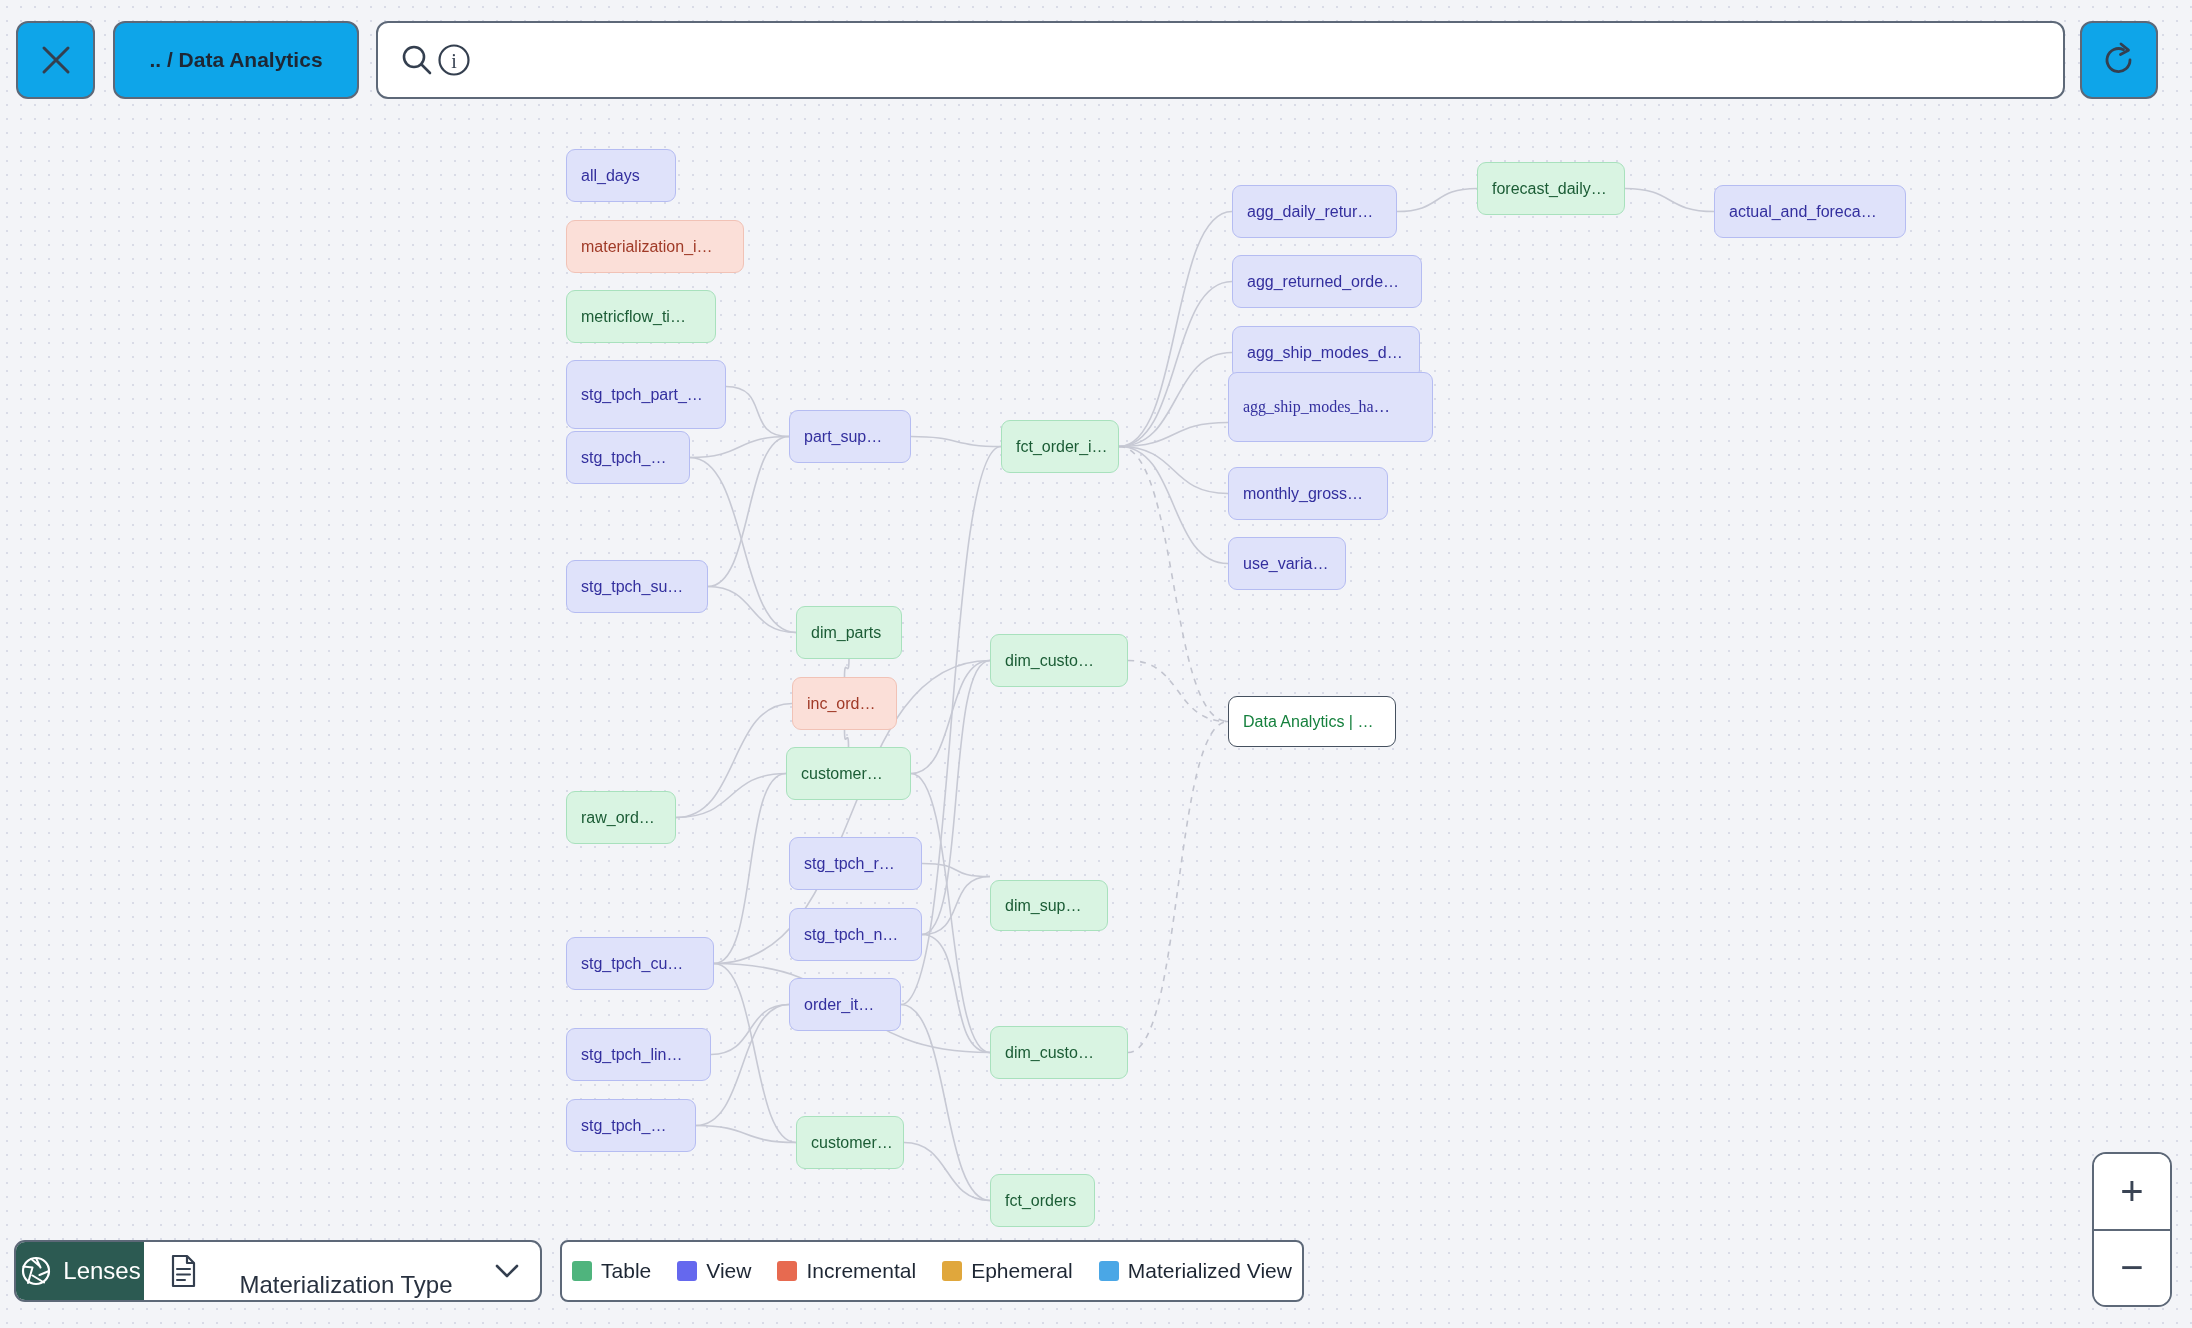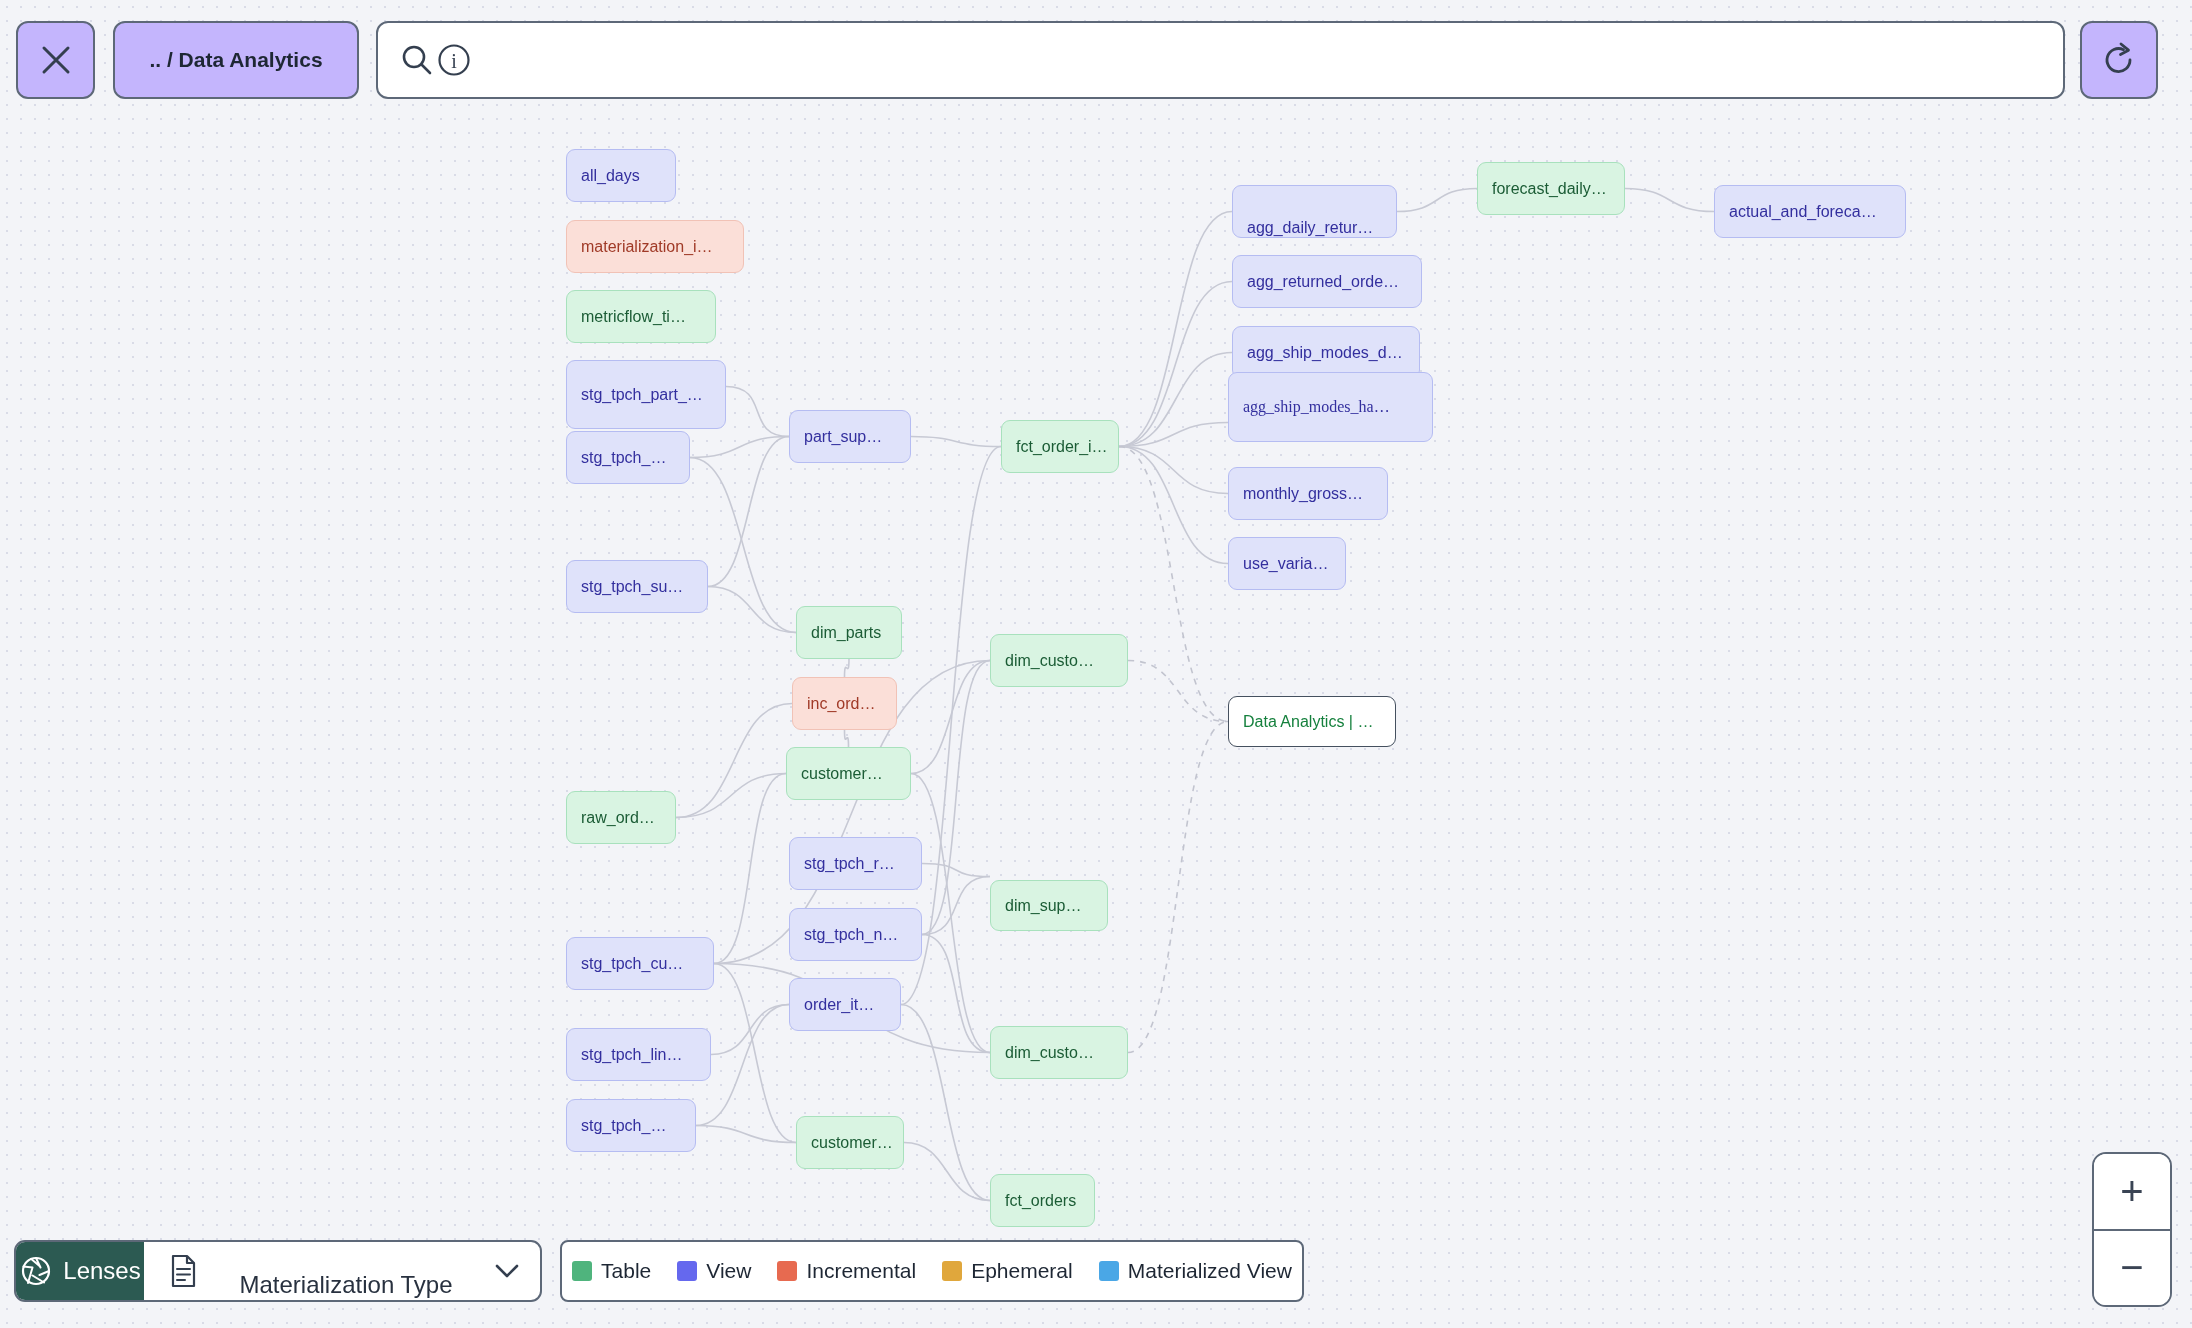--- a/index.html
+++ b/index.html
@@ -7,21 +7,21 @@
   body {
     font-family:"Liberation Sans", sans-serif;
     background-color:#f3f4f8;
     background-image:radial-gradient(#d9dbe7 1.3px, transparent 1.3px);
     background-size:14px 14px;
     position:relative;
     color:#2b3442;
   }
   
   .btn {
-    position:absolute; background:#c4b5fd; border:2px solid #5d6878; border-radius:12px;
+    position:absolute; background:#0ea5e9; border:2px solid #5d6878; border-radius:12px;
     display:flex; align-items:center; justify-content:center; cursor:pointer;
   }
   #close-btn { left:16px; top:21px; width:79px; height:78px; }
   #breadcrumb-btn { left:113px; top:21px; width:246px; height:78px; font-size:21px; font-weight:700; color:#1e2734; }
   #search-box {
     position:absolute; left:376px; top:21px; width:1689px; height:78px;
     background:#fff; border:2px solid #5d6878; border-radius:12px;
     display:flex; align-items:center; padding:0 22px;
   }
   #search-input {
@@ -180,21 +180,21 @@
       </div>
       <div class="node table" style="left: 990px; top: 880px; width: 118px; height: 51px;">
         <span>dim_sup…</span>
       </div>
       <div class="node table" style="left: 990px; top: 1026px; width: 138px; height: 53px;">
         <span>dim_custo…</span>
       </div>
       <div class="node table" style="left: 990px; top: 1174px; width: 105px; height: 53px;">
         <span>fct_orders</span>
       </div>
-      <div class="node view" style="left: 1232px; top: 185px; width: 165px; height: 53px; align-items: flex-end;">
+      <div class="node view" style="left: 1232px; top: 185px; width: 165px; height: 53px;">
         <span>agg_daily_retur…</span>
       </div>
       <div class="node view" style="left: 1232px; top: 255px; width: 190px; height: 53px;">
         <span>agg_returned_orde…</span>
       </div>
       <div class="node view" style="left: 1232px; top: 326px; width: 188px; height: 53px;">
         <span>agg_ship_modes_d…</span>
       </div>
       <div class="node view" style="left: 1228px; top: 372px; width: 205px; height: 70px; font-family: Liberation Serif, serif;">
         <span>agg_ship_modes_ha…</span>

